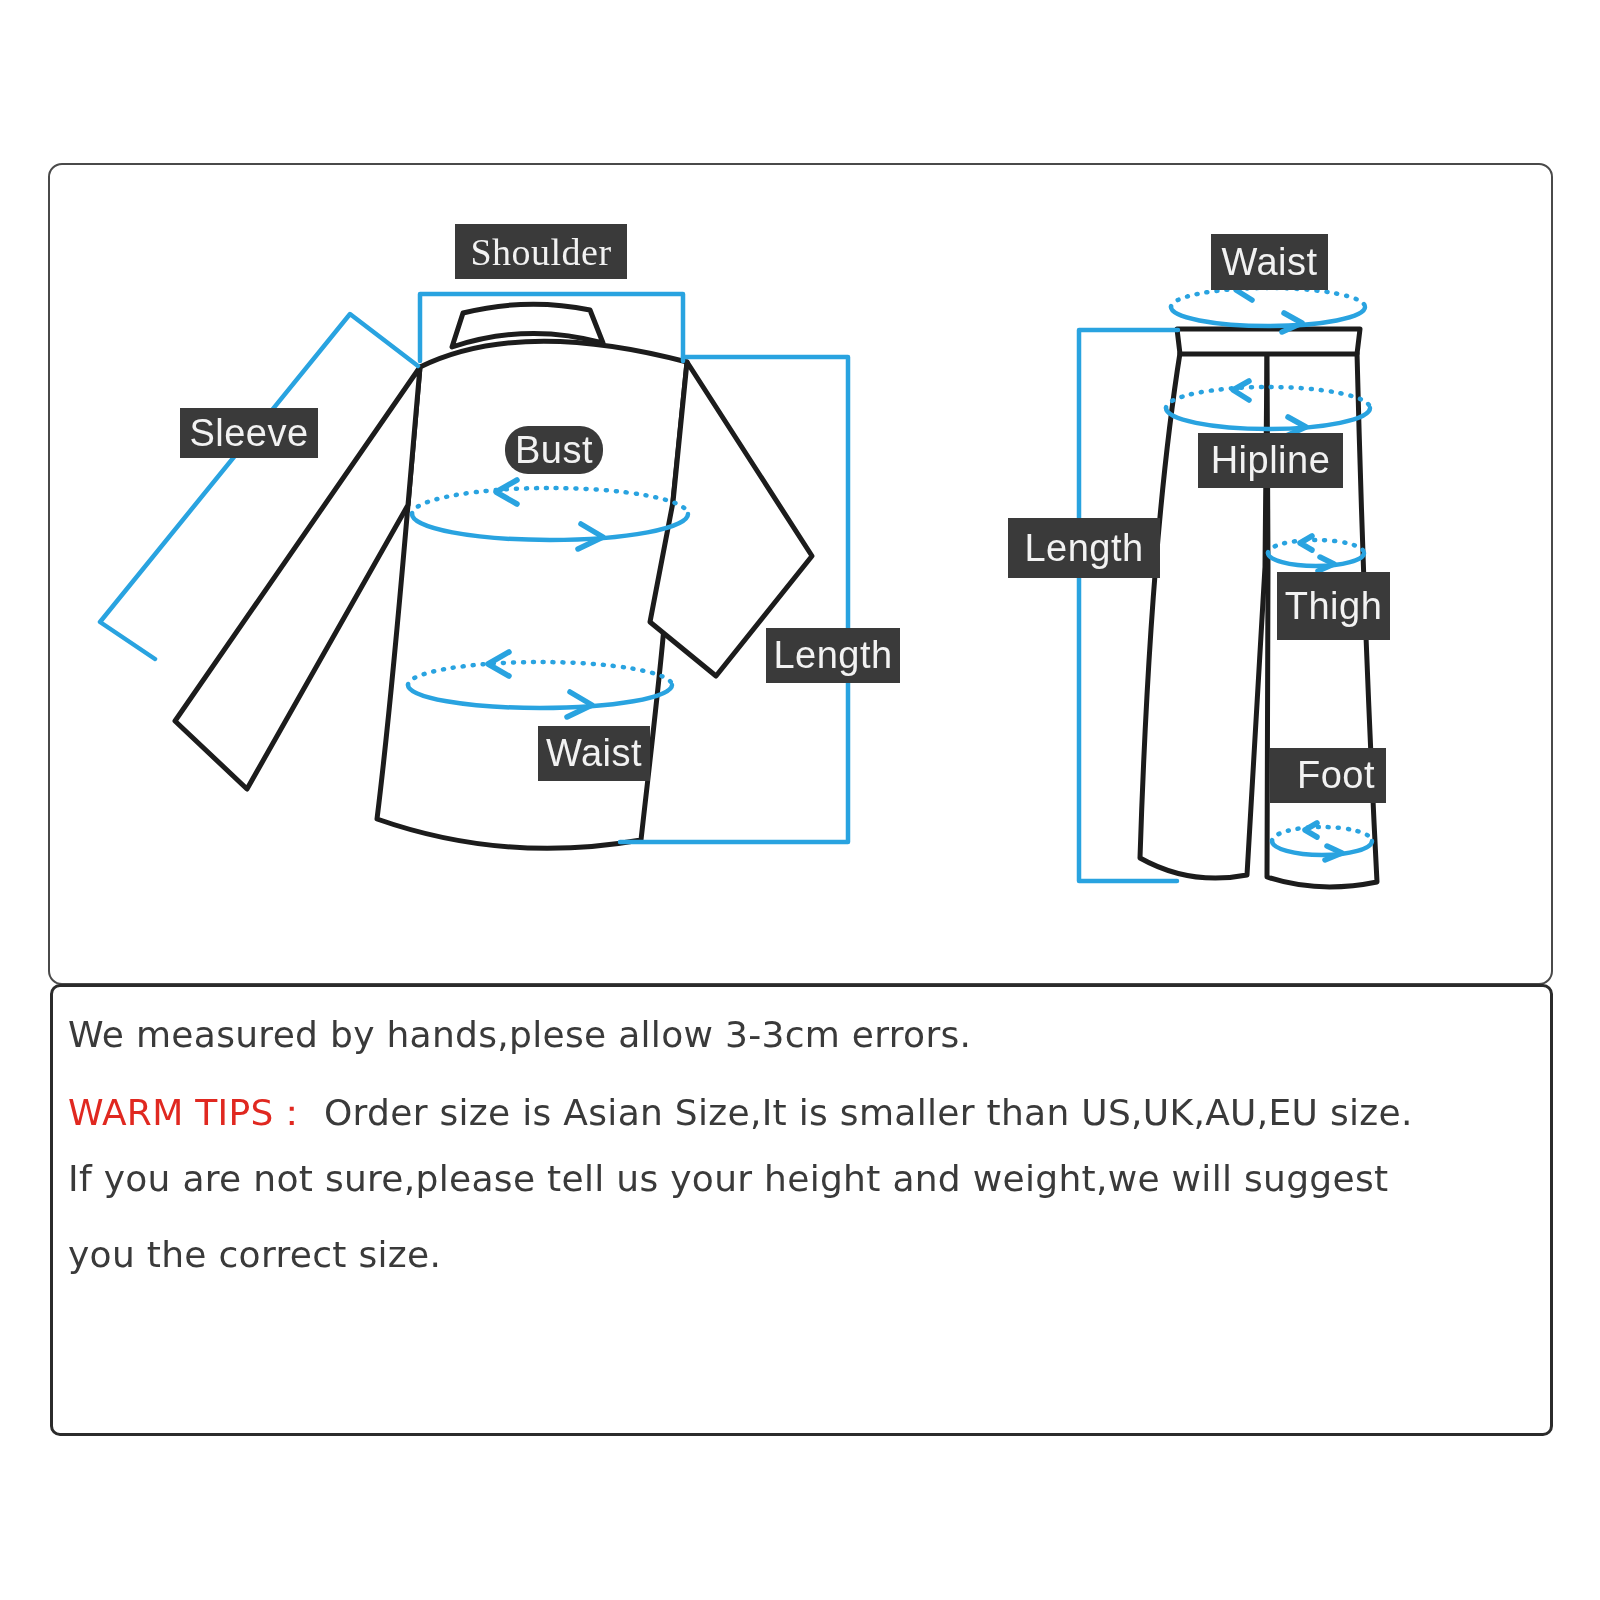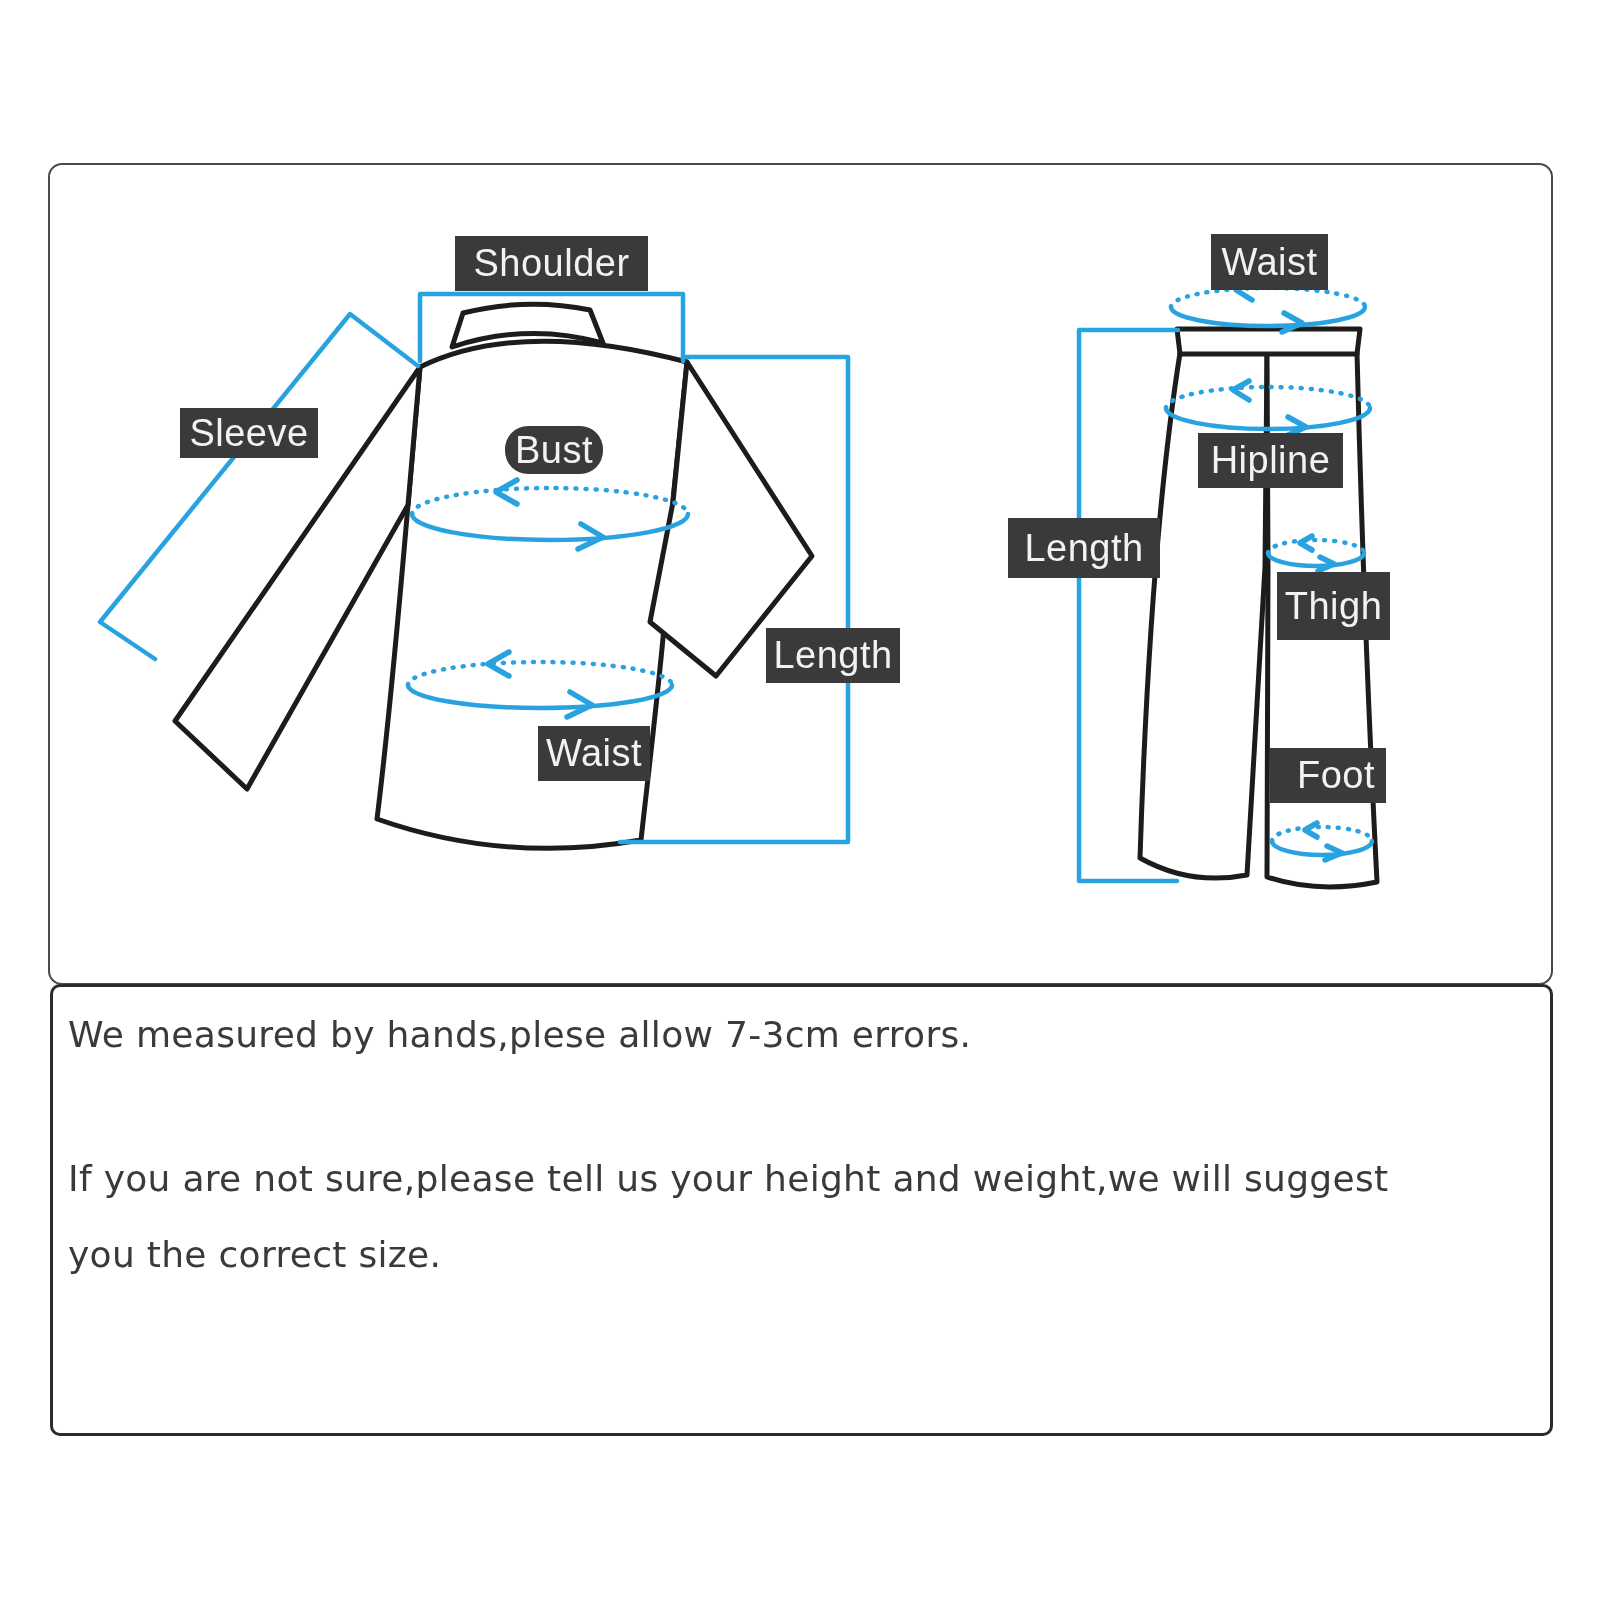--- a/index.html
+++ b/index.html
@@ -68,29 +68,32 @@
     <path class="blue" d="M 1268 553 A 48 13 0 0 0 1364 553"></path>
     <path class="blue arrow" d="M 1312 536 L 1300 543 L 1312 550"></path>
     <path class="blue arrow" d="M 1320 557 L 1334 564 L 1318 571"></path>
 
     <path class="blue-dot" d="M 1272 841 A 50 14 0 0 1 1372 841"></path>
     <path class="blue" d="M 1272 841 A 50 14 0 0 0 1372 841"></path>
     <path class="blue arrow" d="M 1317 823 L 1305 830 L 1317 837"></path>
     <path class="blue arrow" d="M 1327 846 L 1342 853 L 1325 860"></path>
   </svg>
 
-  <div class="tag" style="left:455px;top:236px;width:193px;height:55px;">Shoulder</div>
+  <div class="tag" style="left:455px;top:224px;width:172px;height:55px;font-family:Liberation Serif, serif;">Shoulder</div>
   <div class="tag" style="left:180px;top:408px;width:138px;height:50px;">Sleeve</div>
   <div class="tag" style="left:505px;top:426px;width:98px;height:48px;border-radius:23px;">Bust</div>
   <div class="tag" style="left:538px;top:726px;width:112px;height:55px;">Waist</div>
   <div class="tag" style="left:766px;top:628px;width:134px;height:55px;">Length</div>
 
   <div class="tag" style="left:1211px;top:234px;width:117px;height:56px;">Waist</div>
   <div class="tag" style="left:1198px;top:433px;width:145px;height:55px;">Hipline</div>
   <div class="tag" style="left:1008px;top:518px;width:152px;height:60px;">Length</div>
   <div class="tag" style="left:1277px;top:572px;width:113px;height:68px;">Thigh</div>
   <div class="tag" style="left:1270px;top:748px;width:100px;height:55px;padding-left:16px;">Foot</div>
 
-  <div class="note" style="top:1014px;">We measured by hands,plese allow 7-3cm errors.</div>
+  <div class="note" style="top:1014px;">We measured by hands,plese allow 3-3cm errors.</div>
+  <div class="note" style="top:1089px;">
+    <span class="warm">WARM TIPS：</span><span>Order size is Asian Size,It is smaller than US,UK,AU,EU size.</span>
+  </div>
   <div class="note" style="top:1234px;">you the correct size.</div>
   <div class="note" style="top:1158px;">If you are not sure,please tell us your height and weight,we will suggest</div>
 
 </div>
 
 </body></html>

